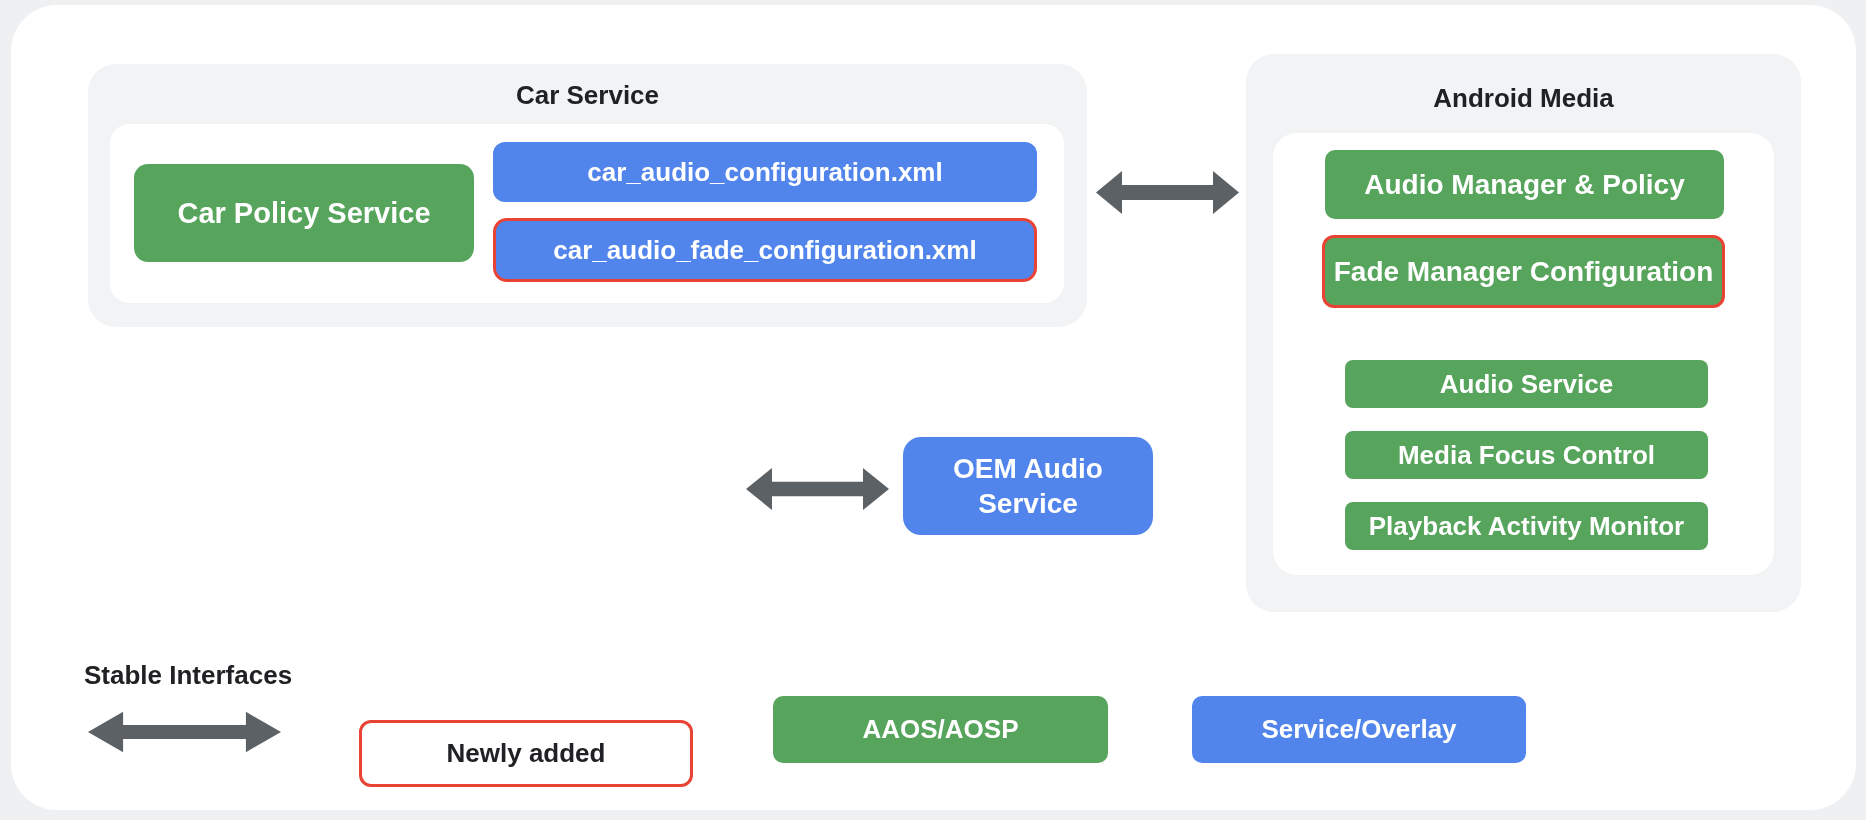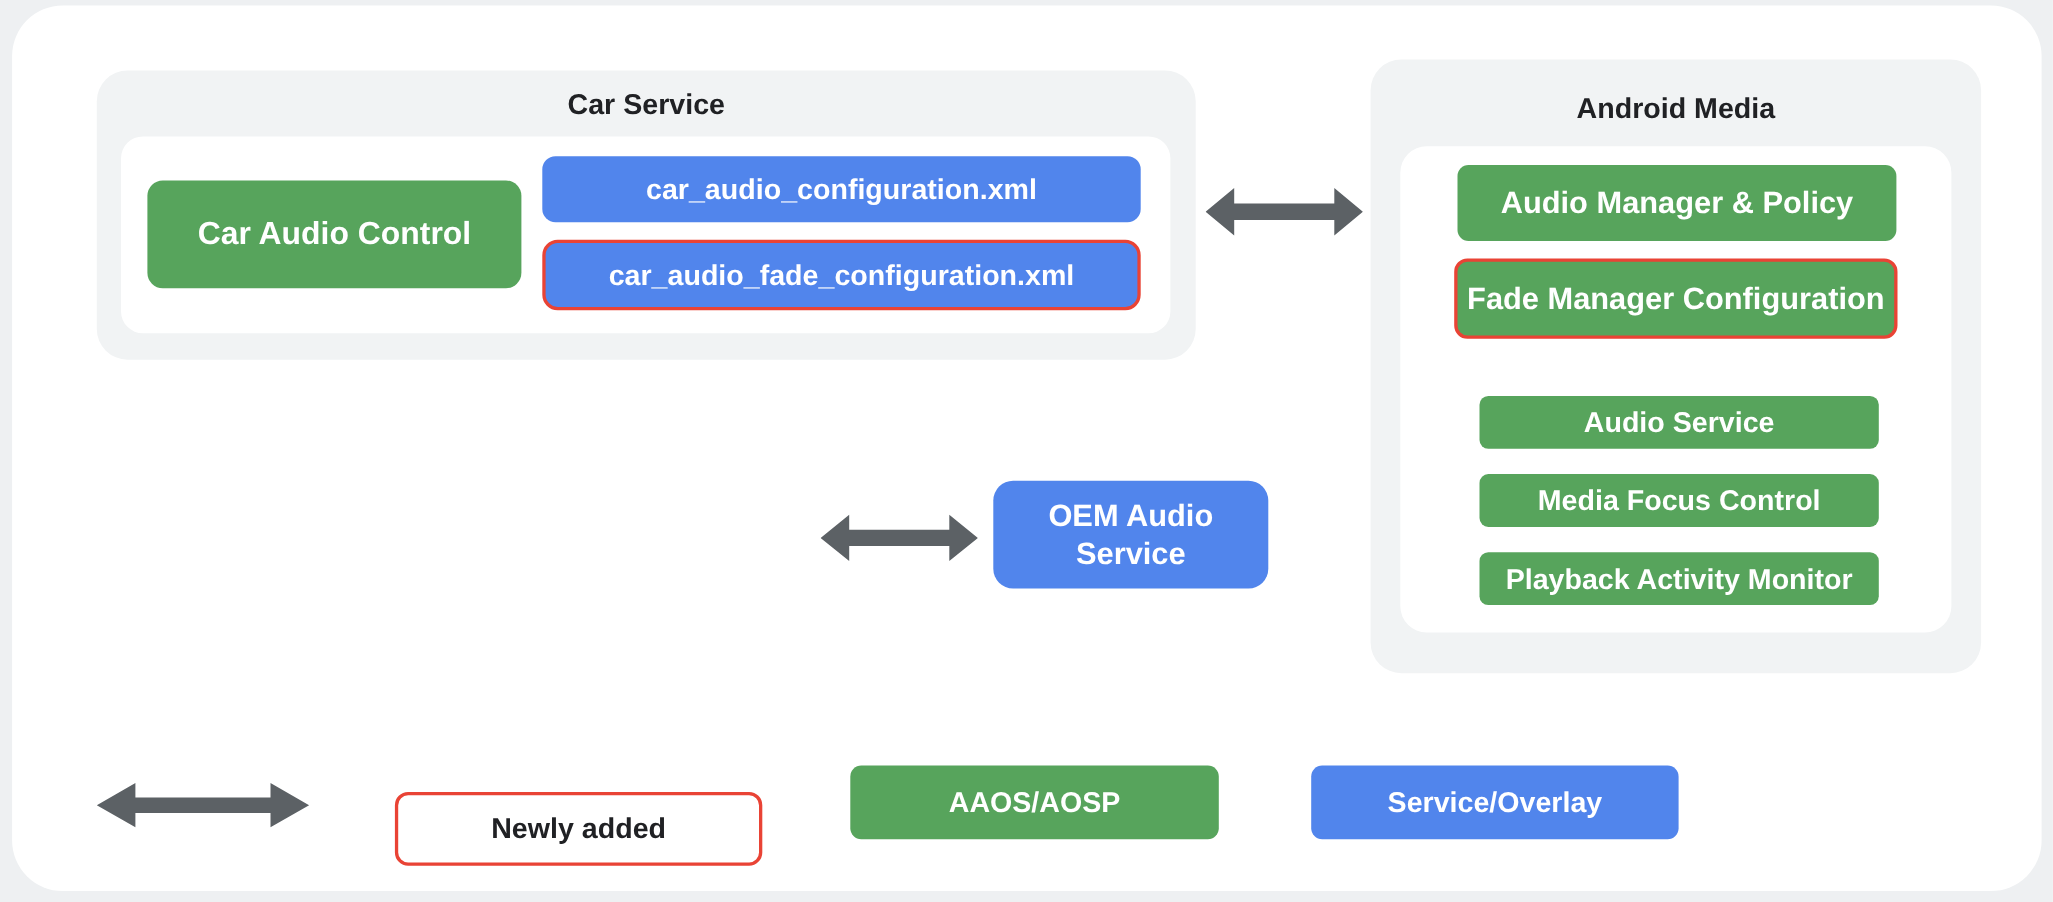--- a/index.html
+++ b/index.html
@@ -74,21 +74,21 @@
 </head>
 <body>
 
 <div class="canvas">
   <div class="slide">
 
     <section class="group car-service">
       <div class="group-title">Car Service</div>
       <div class="inner">
         <div class="box green box-cas">
-          <span>Car Audio Control</span>
+          <span>Car Policy Service</span>
         </div>
         <div class="box blue box-xml1">
           <span>car_audio_configuration.xml</span>
         </div>
         <div class="box blue red-outline box-xml2">
           <span>car_audio_fade_configuration.xml</span>
         </div>
       </div>
     </section>
 
@@ -123,20 +123,21 @@
     <div class="arrow arrow-2">
       <svg viewBox="0 0 143 47" preserveAspectRatio="none" aria-hidden="true">
         <polygon fill="var(--arrow-gray)" points="0,23.5 26,2 26,16 117,16 117,2 143,23.5 117,45 117,31 26,31 26,45"></polygon>
       </svg>
     </div>
 
     <div class="box blue box-oas">
       <span>OEM Audio Service</span>
     </div>
 
+    <div class="legend-title">Stable Interfaces</div>
     <div class="arrow arrow-3">
       <svg viewBox="0 0 143 47" preserveAspectRatio="none" aria-hidden="true">
         <polygon fill="var(--arrow-gray)" points="0,23.5 26,2 26,16 117,16 117,2 143,23.5 117,45 117,31 26,31 26,45"></polygon>
       </svg>
     </div>
     <div class="legend-box legend-newly red-outline">
       <span>Newly added</span>
     </div>
     <div class="legend-box legend-aaos green">
       <span>AAOS/AOSP</span>

